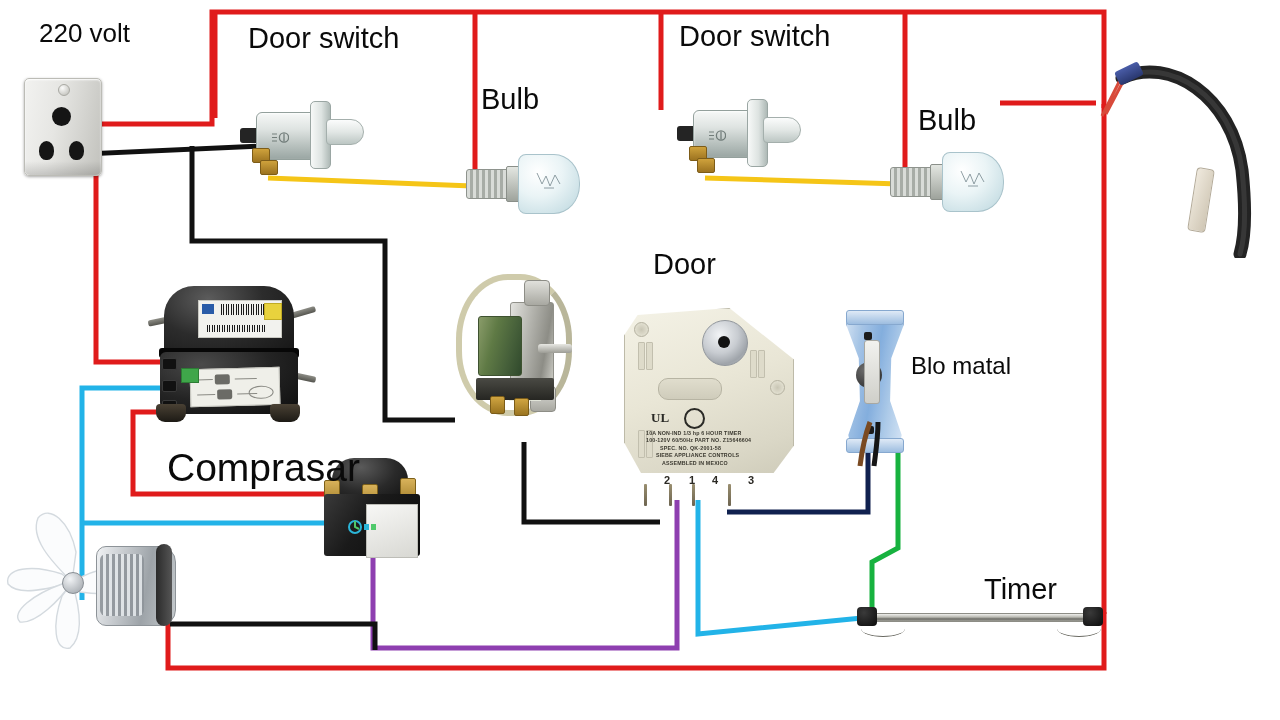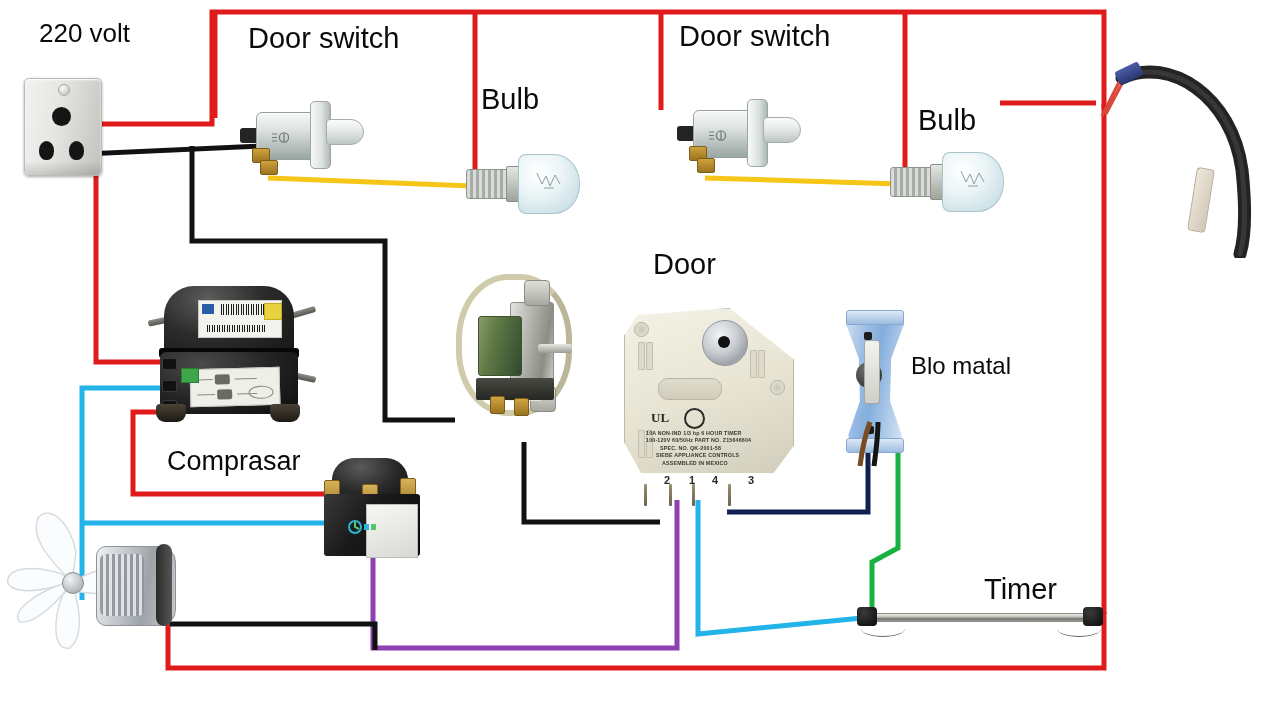--- a/index.html
+++ b/index.html
@@ -433,17 +433,17 @@
 
   <div class="lbl" style="left:918px;top:106px;font-size:29px;">Bulb</div>
 
 
 
   <div class="lbl" style="left:653px;top:250px;font-size:29px;">Door</div>
 
   <div class="lbl" style="left:911px;top:354px;font-size:24px;">Blo matal</div>
 
 
-  <div class="lbl" style="left:167px;top:448px;font-size:27px;">Comprasar</div>
+  <div class="lbl" style="left:167px;top:448px;font-size:39px;">Comprasar</div>
 
   <div class="lbl" style="left:984px;top:575px;font-size:29px;">Timer</div>
 
 </div>
 
 </body></html>

